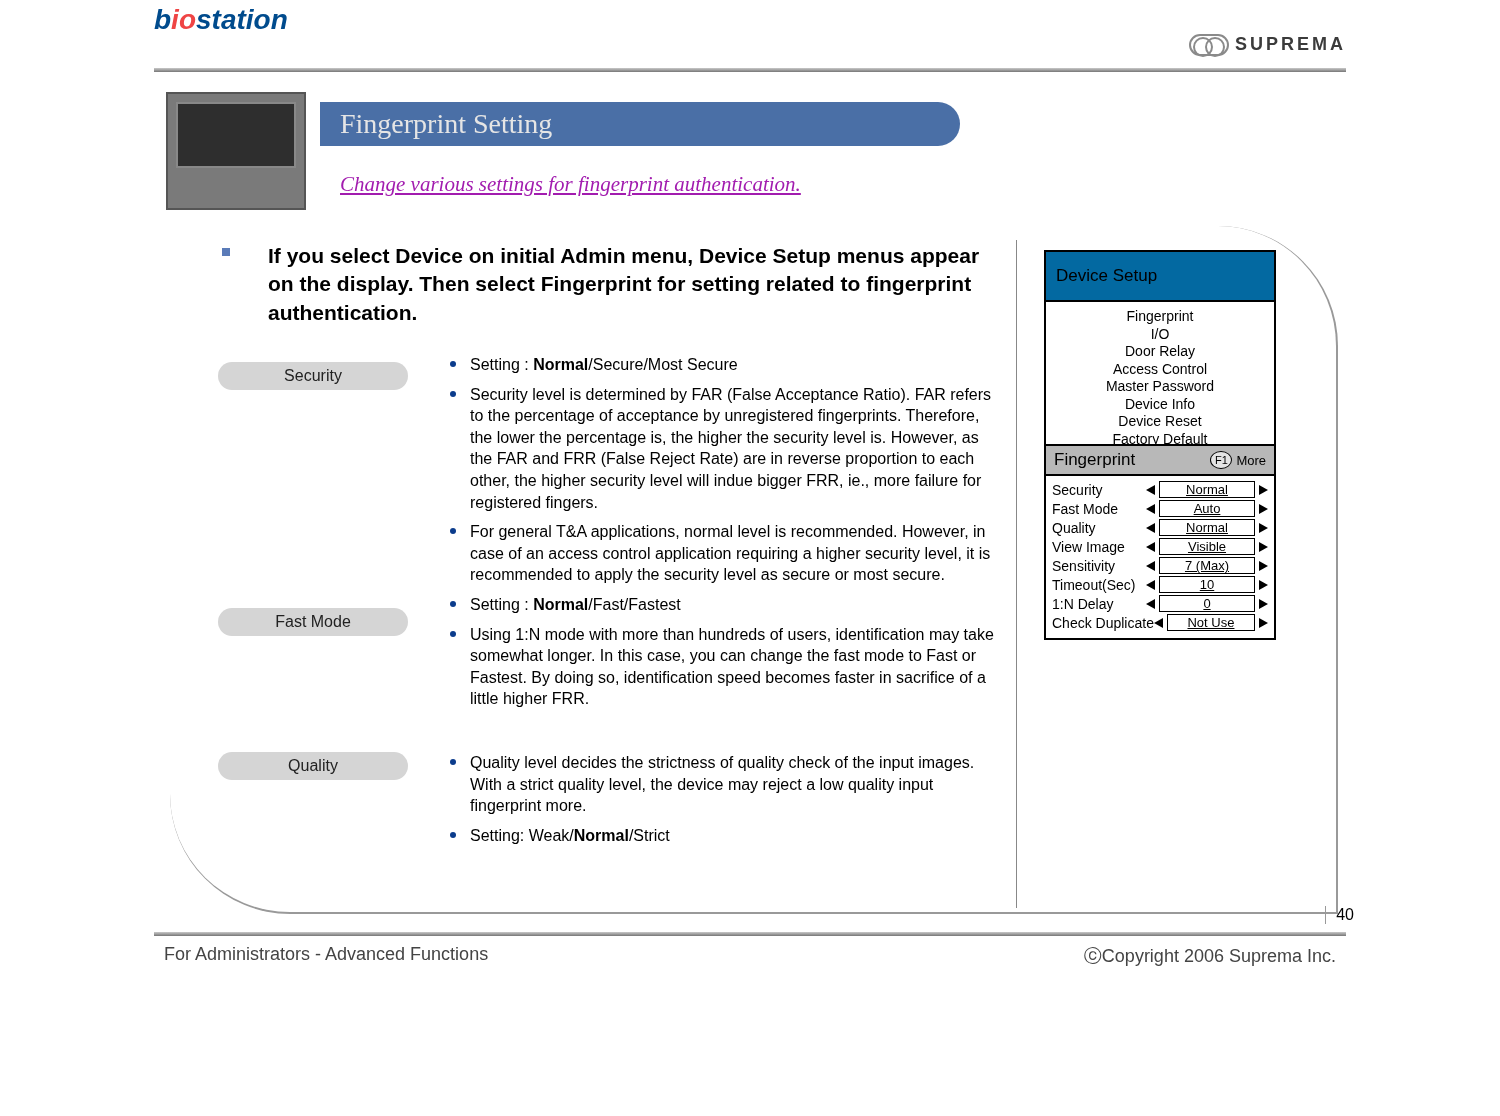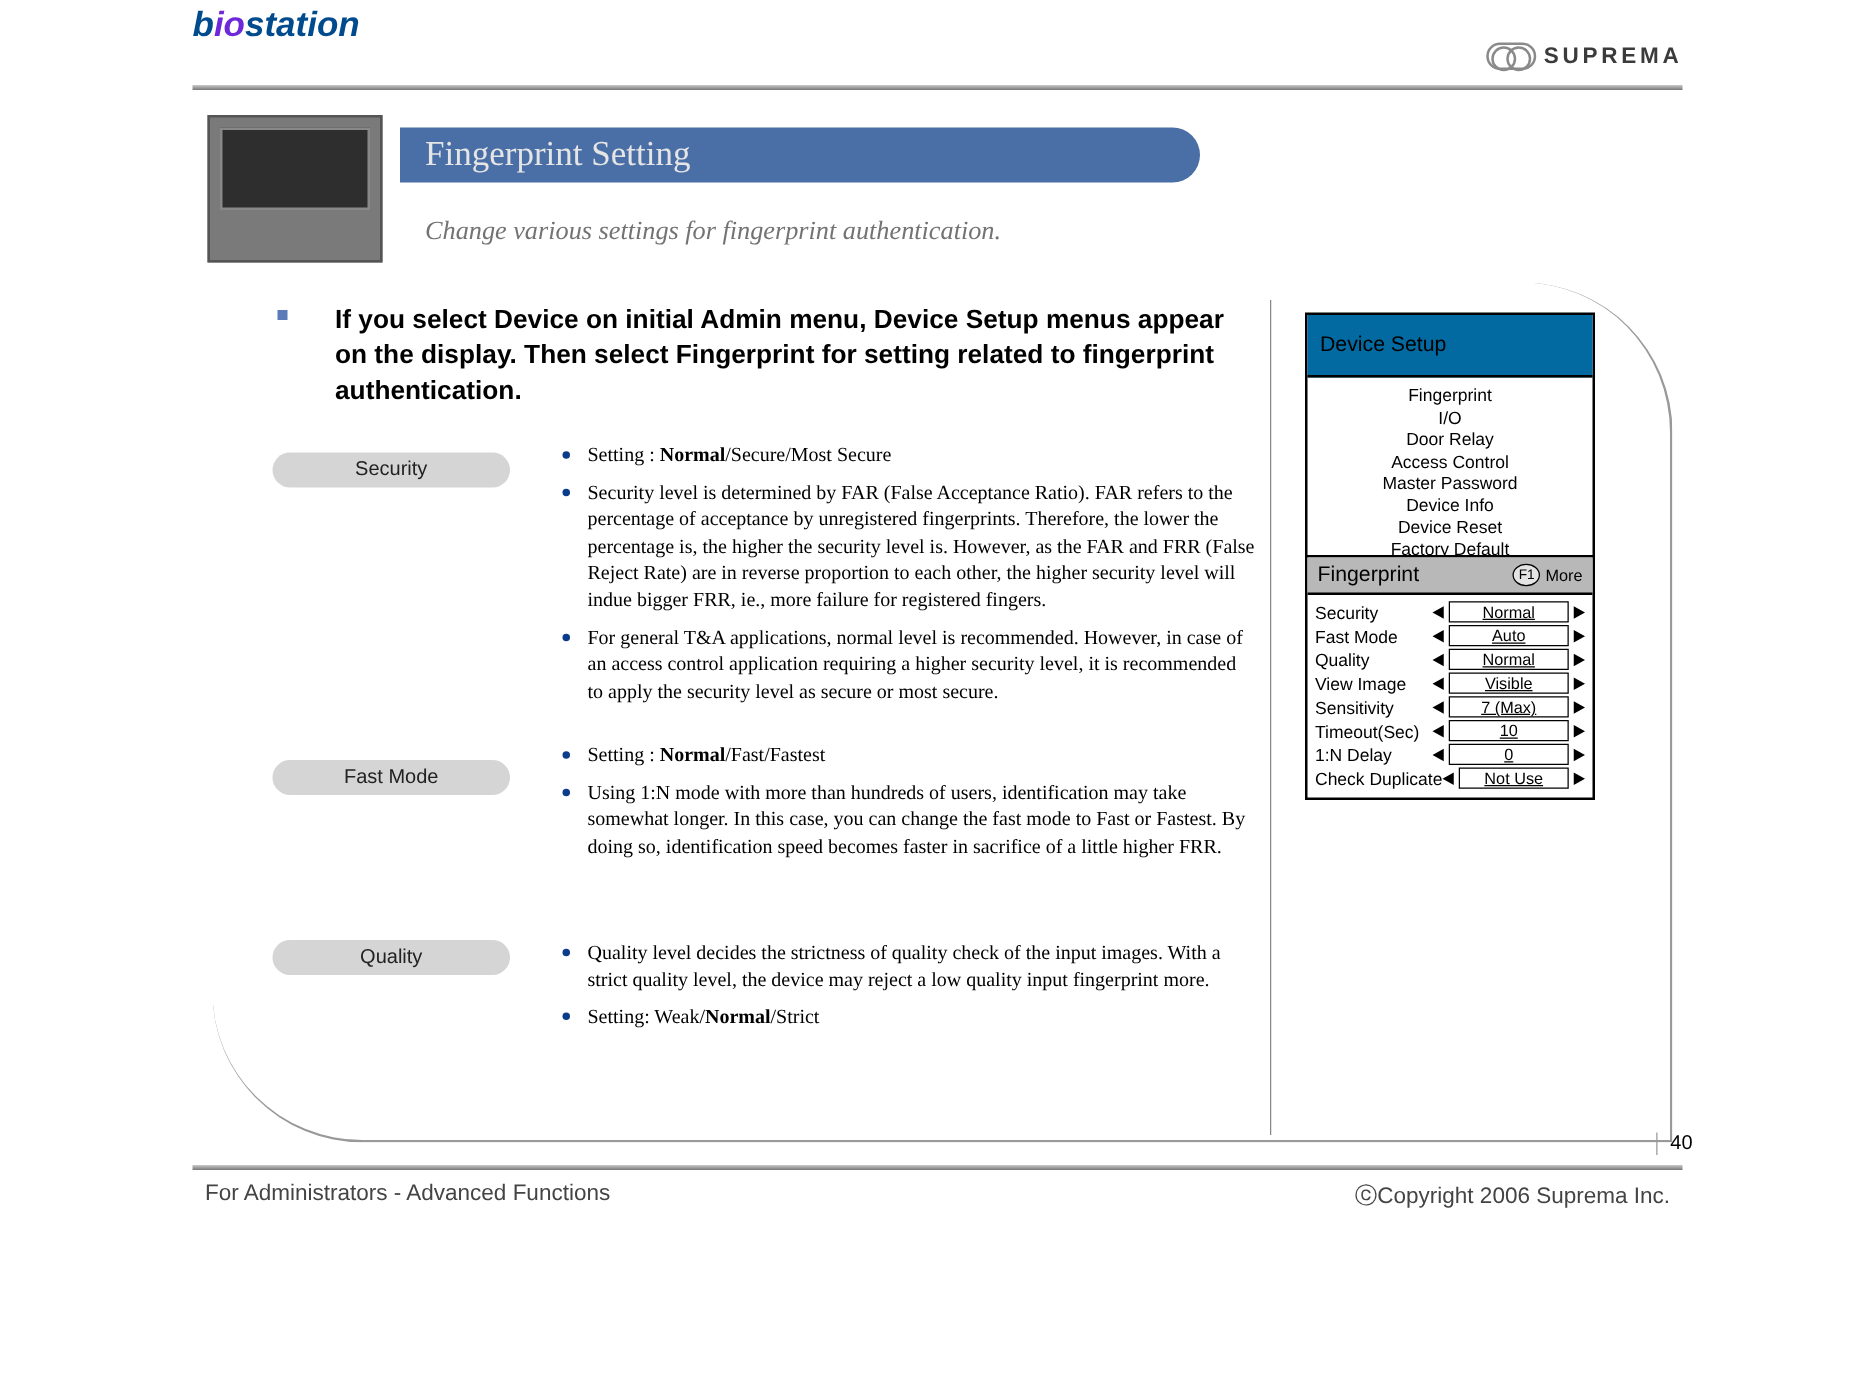--- a/index.html
+++ b/index.html
@@ -2,47 +2,47 @@
 <html><head>
 <meta charset="utf-8">
 <style>
   * { box-sizing: border-box; margin: 0; padding: 0; }
   html, body { width: 1500px; height: 1116px; font-family: Arial, Helvetica, sans-serif; background: #fff; color: #000; }
   .page { position: relative; width: 1280px; height: 960px; margin: 0 auto; }
 
   
   .hdr { position: absolute; top: 4px; left: 44px; right: 44px; height: 60px; }
   .logo-bio { font: italic bold 28px Arial; color: #004b8d; }
-  .logo-bio .bio-o { color: #6d28d9; }
+  .logo-bio .bio-o { color: #ef4444; }
   .logo-sup { position: absolute; right: 0; top: 10px; font: bold 18px Arial; letter-spacing: 3px; color: #3b3b3b; margin-top: 20px; }
   .sup-inf { display:inline-block; width:40px; height:22px; border-radius:12px; border:2px solid #8a8a8a; margin-right:6px; position:relative; vertical-align:middle;}
   .sup-inf::before, .sup-inf::after { content:""; position:absolute; width:16px; height:16px; border:2px solid #8a8a8a; border-radius:50%; top:1px;}
   .sup-inf::before{left:2px}.sup-inf::after{right:2px}
   .hdr-sep { position:absolute; top:68px; left:44px; right:44px; height:4px; background:linear-gradient(#c9c9c9,#777);}
 
   
   .thumb { position:absolute; top:92px; left:56px; width:140px; height:118px; background:#7a7a7a; border:2px solid #555; }
   .thumb::after{content:""; position:absolute; inset:8px 8px 40px 8px; background:#2e2e2e; border:2px solid #888;}
   .title-pill { position:absolute; top:102px; left:210px; width:640px; height:44px; background:#4a6fa6; color:#e5e5e5; font:28px Georgia,serif; padding:6px 20px; border-top-right-radius:22px; border-bottom-right-radius:22px;}
-  .subtitle { position:absolute; top:172px; left:230px; font: italic 21px Georgia,serif; color:#737373;}
+  .subtitle { position:absolute; top:172px; left:230px; font: italic 21px Georgia,serif; text-decoration: underline; color:#a21caf;}
 
   
   .frame { position:absolute; top:226px; left:60px; width:1168px; height:688px; border:2px solid #999; border-top-right-radius:120px; border-bottom-left-radius:120px; border-top:none; border-left:none;}
   .frame::before{content:"";position:absolute;top:0;left:-2px;width:2px;height:100%;background:#fff;}
 
   .lead { position:absolute; top:242px; left:158px; width:720px; font: bold 21px Arial; line-height:1.35;}
   .lead-bullet { position:absolute; top:248px; left:112px; width:8px; height:8px; background:#5a7bb8;}
 
   .pill { position:absolute; width:190px; height:28px; background:#d5d5d5; border-radius:14px; text-align:center; font:16px Arial; line-height:28px; color:#222;}
   .pill1 { top:362px; left:108px;} .pill2 { top:608px; left:108px;} .pill3 { top:752px; left:108px;}
 
   .section { position:absolute; left:334px; width:560px; font:16px Arial; line-height:1.35; }
   .sec1 { top:354px; } .sec2 { top:594px; } .sec3 { top:752px; }
   .section ul { list-style: none; padding-left: 26px; }
-  .section li { position:relative; margin-bottom:8px;font-family:Liberation Serif, serif; }
+  .section li { position:relative; margin-bottom:8px; }
   .section li::before { content:""; position:absolute; left:-20px; top:7px; width:6px; height:6px; border-radius:50%; background:#0b3c8c;}
   .section b { font-weight:bold; }
 
   
   .vdiv { position:absolute; top:240px; left:906px; width:1px; height:668px; background:#888;}
 
   
   .box { position:absolute; border:2px solid #000; background:#fff; }
   .devbox { top:250px; left:934px; width:232px; }
   .boxhd { background:#0369a1; border-bottom:2px solid #000000; padding:14px 10px; font:17px Arial;}

